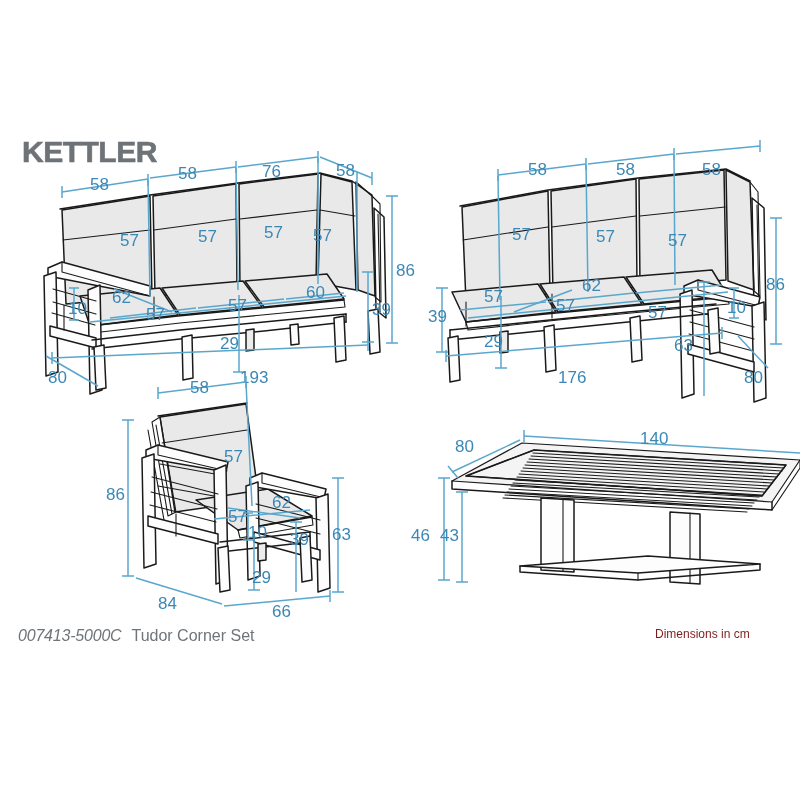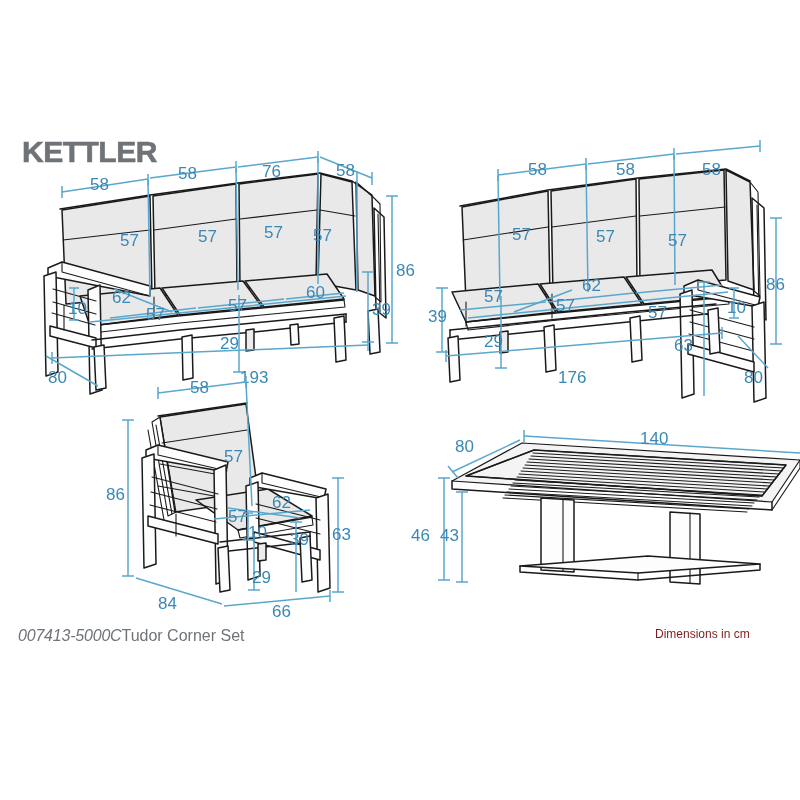--- a/index.html
+++ b/index.html
@@ -26,21 +26,21 @@
     line-height: 1;
   }
   #caption {
     position: absolute;
     left: 18px; top: 627px;
     font-size: 16px;
     color: #6f7479;
     white-space: nowrap;
   }
   #caption .code { letter-spacing: -0.2px; font-style: italic; }
-  #caption .title { }
+  #caption .title { margin-left: 10px; }
   #units {
     position: absolute;
     left: 655px; top: 627px;
     font-size: 12px;
     color: #7f1d1d;
     white-space: nowrap;
   }
   svg { position: absolute; left: 0; top: 0; }
   .ln      { fill: none; stroke: #1a1a1a; stroke-width: 1.5; stroke-linejoin: round; stroke-linecap: round; }
   .ln-thin { fill: none; stroke: #1a1a1a; stroke-width: 1.1; stroke-linejoin: round; stroke-linecap: round; }

